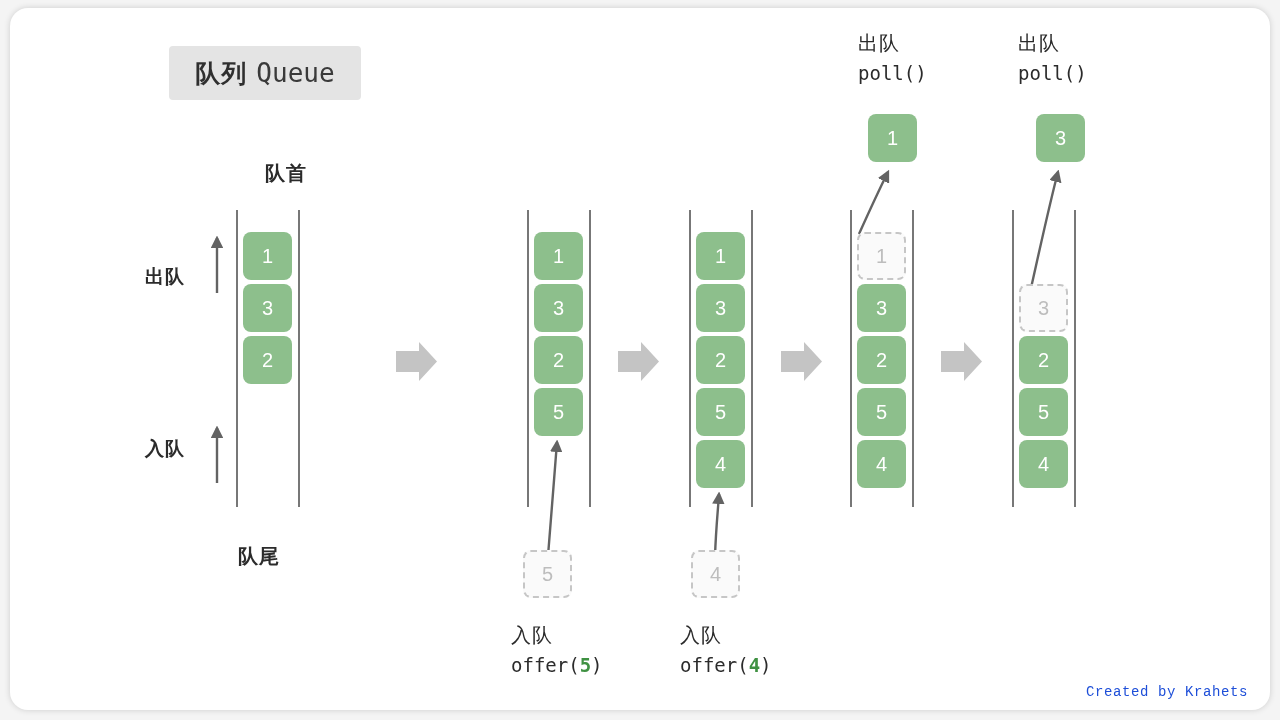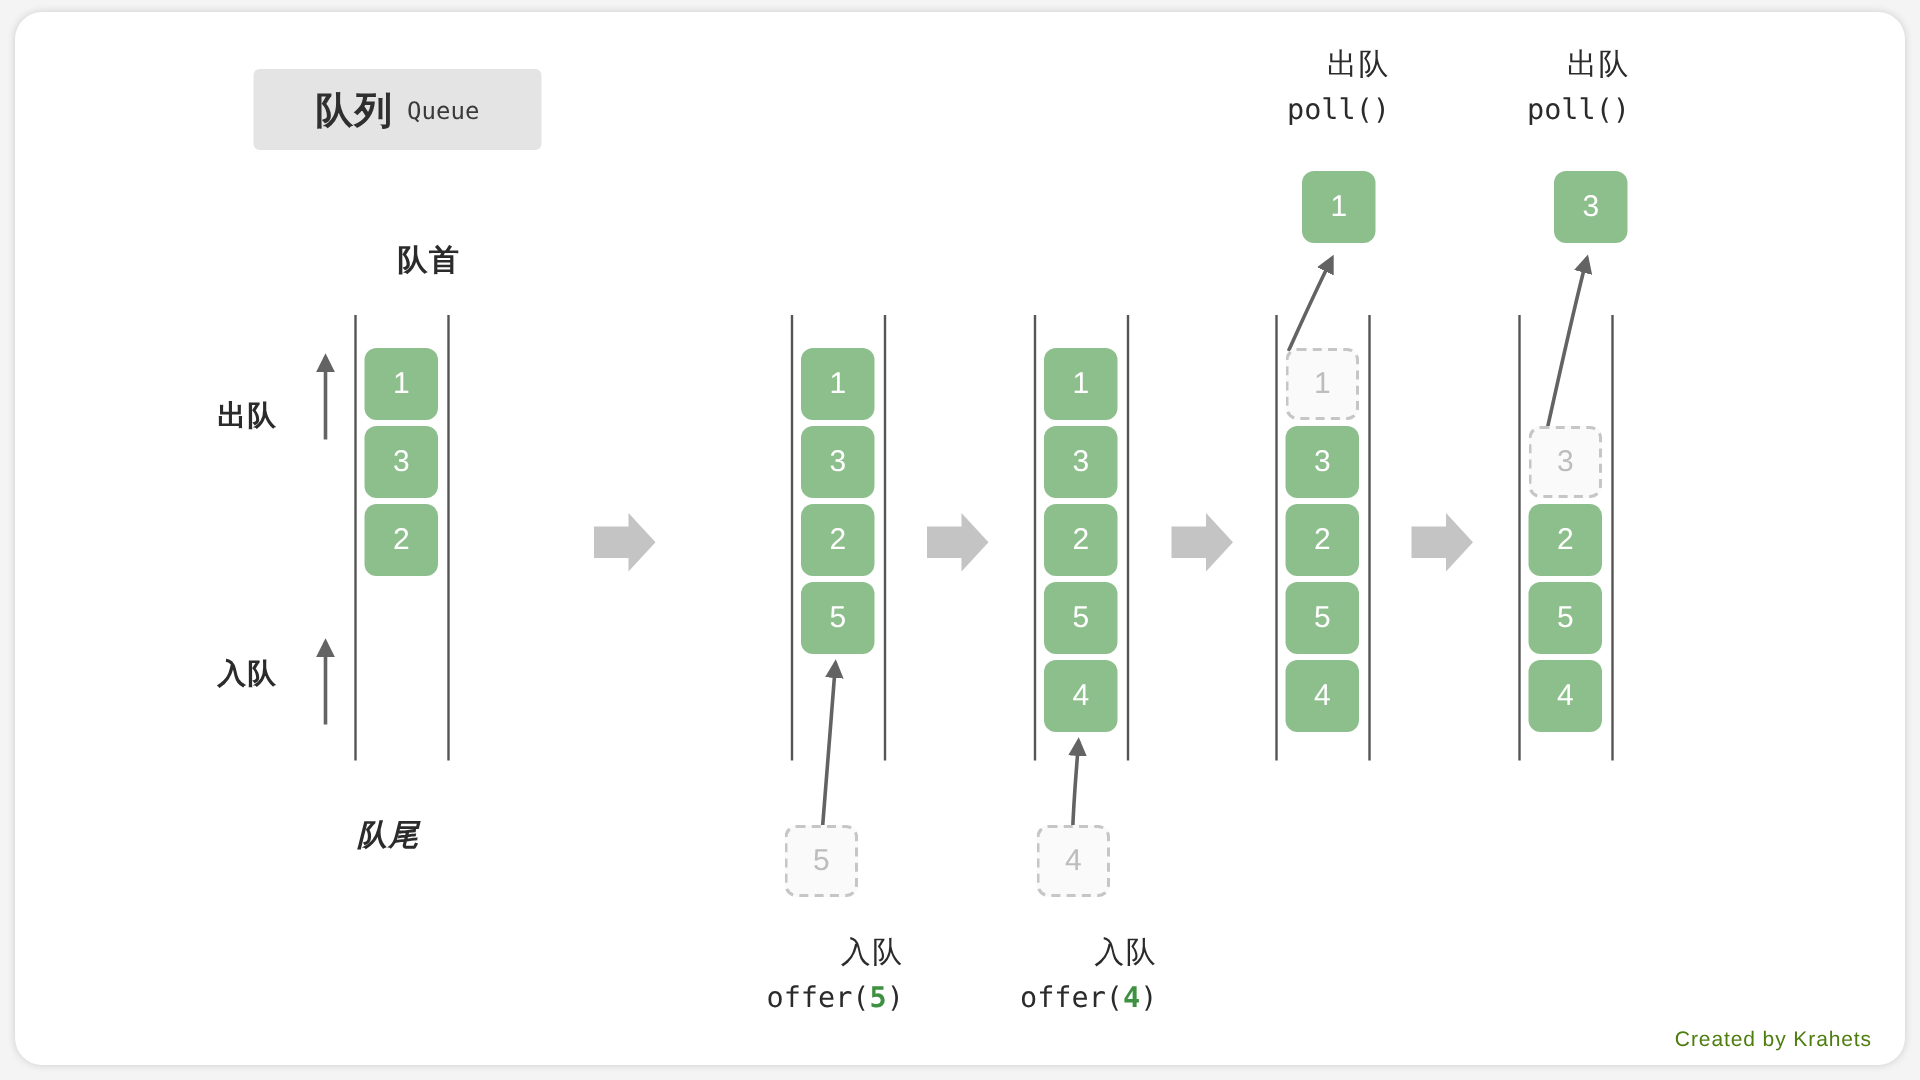--- a/index.html
+++ b/index.html
@@ -24,42 +24,42 @@
     background: #ffffff;
     border-radius: 18px;
     box-shadow: 0 0 6px rgba(0,0,0,0.16);
   }
   #canvas {
     position: absolute;
     left: 0; top: 0;
     width: 1280px;
     height: 720px;
   }
-  .abs { position: absolute; text-align: right; }
+  .abs { position: absolute; }
 
   
   #title-badge {
     left: 169px; top: 46px;
     width: 192px; height: 54px;
     background: #e4e4e4;
     border-radius: 4px;
     display: flex;
     align-items: center;
     justify-content: center;
     gap: 9px;
   }
   #title-badge .cn {
     font-size: 25px;
     font-weight: bold;
     color: #2f2f2f;
     letter-spacing: 1px;
   }
   #title-badge .en {
     font-family: "DejaVu Sans Mono", "Liberation Mono", monospace;
-    font-size: 16px;
+    font-size: 26px;
     color: #3a3a3a;
   }
 
   
   .head-label {
     font-size: 20px;
     font-weight: bold;
     color: #2b2b2b;
     letter-spacing: 1px;
     white-space: nowrap;
@@ -111,23 +111,23 @@
   .cell.ghost {
     background: #fafafa;
     border: 2px dashed #c6c6c6;
     color: #bdbdbd;
   }
   .cell.float {  }
 
   
   #watermark {
     right: 32px; bottom: 20px;
-    font-family: Liberation Sans, sans-serif;
+    font-family: Liberation Mono, monospace;
     font-size: 14px;
-    color: #4d7c0f;
+    color: #1d4ed8;
     letter-spacing: 0.6px;
     white-space: nowrap;
   }
 </style>
 </head>
 <body>
 
 <div id="stage">
   <div id="frame"></div>
 
@@ -185,21 +185,21 @@
     <path d="M 859 234 C 868 214 878 192 888 172" fill="none" stroke="#636363" stroke-width="2.4" marker-end="url(#ah)"></path>
     <path d="M 1031 288 C 1040 248 1050 202 1058 172" fill="none" stroke="#636363" stroke-width="2.4" marker-end="url(#ah)"></path>
   </svg>
 
   <div class="abs" id="title-badge">
     <span class="cn">队列</span>
     <span class="en">Queue</span>
   </div>
 
   <div class="abs head-label" style="left:238px; top:160px;margin-left:27px;">队首</div>
-  <div class="abs head-label" style="left:238px; top:543px;font-style:italic;">队尾</div>
+  <div class="abs head-label" style="left:238px; top:543px;">队尾</div>
 
   <div class="abs side-label" style="left:145px; top:264px;">出队</div>
   <div class="abs side-label" style="left:145px; top:436px;">入队</div>
 
   <div class="abs cell" style="left:243px; top:232px;">1</div>
   <div class="abs cell" style="left:243px; top:284px;">3</div>
   <div class="abs cell" style="left:243px; top:336px;">2</div>
 
   <div class="abs cell" style="left:534px; top:232px;">1</div>
   <div class="abs cell" style="left:534px; top:284px;">3</div>

